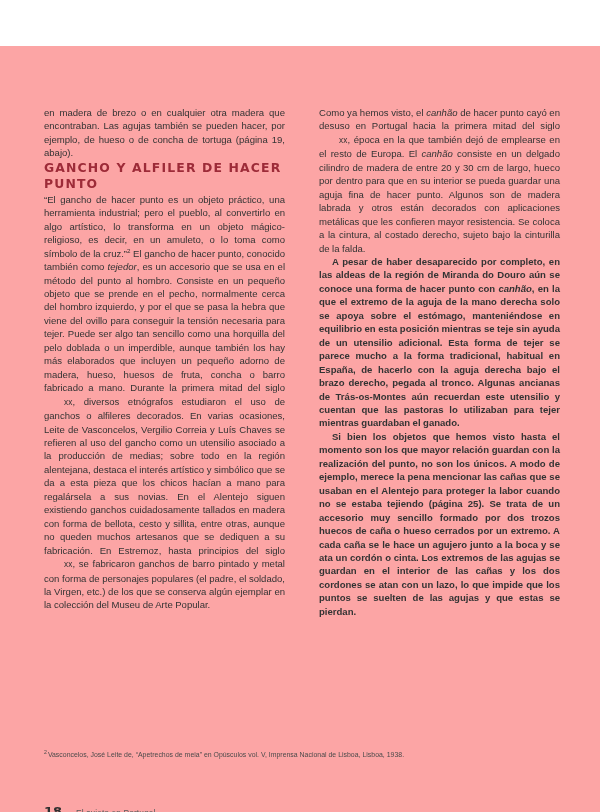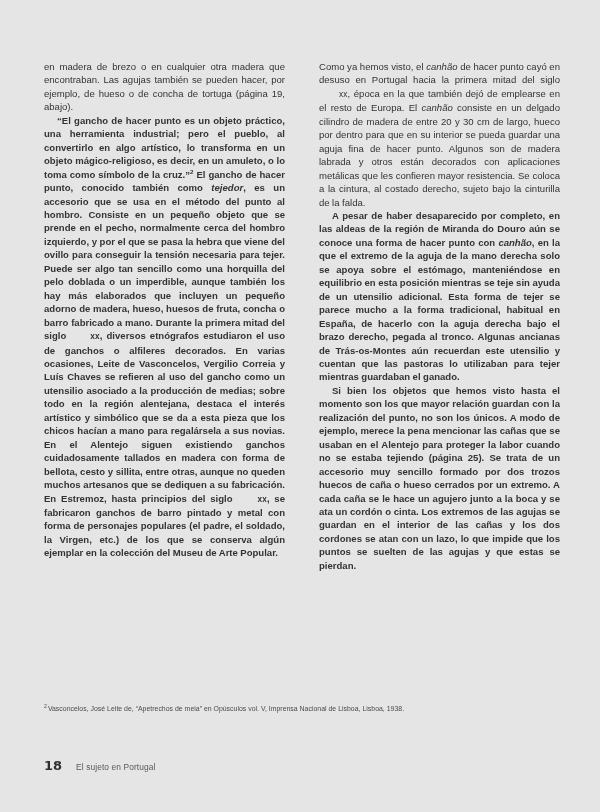--- a/index.html
+++ b/index.html
@@ -12,21 +12,22 @@
     height: 812px;
     position: relative;
     font-family: "Liberation Sans", sans-serif;
     color: #2b2b2b;
     overflow: hidden;
   }
 
   .page {
     position: absolute;
     inset: 0;
-    background: #e5e5e5;
+    background: #fca5a5;
+    margin-top: 46px;
   }
 
   .columns {
     position: absolute;
     left: 44px;
     top: 60px;
     width: 516px;
     height: 620px;
     display: flex;
     gap: 34px;
@@ -126,20 +127,21 @@
 </head>
 <body>
 
 <div class="page">
 
   <div class="columns">
 
     <div class="col">
       <p class="body">en madera de brezo o en cualquier otra madera que encontraban. Las agujas también se pueden hacer, por ejemplo, de hueso o de concha de tortuga (página 19, abajo).</p>
 
+      <h2 class="heading heading-gap-top heading-gap-bottom"><span>GANCHO Y ALFILER DE HACER PUNTO</span></h2>
 
       <p class="body"><span>“El gancho de hacer punto es un objeto práctico, una herramienta industrial; pero el pueblo, al convertirlo en algo artístico, lo transforma en un objeto mágico-religioso, es decir, en un amuleto, o lo toma como símbolo de la cruz.”</span><sup class="fn">2</sup><span> El gancho de hacer punto, conocido también como </span><span class="ital">tejedor</span><span>, es un accesorio que se usa en el método del punto al hombro. Consiste en un pequeño objeto que se prende en el pecho, normalmente cerca del hombro izquierdo, y por el que se pasa la hebra que viene del ovillo para conseguir la tensión necesaria para tejer. Puede ser algo tan sencillo como una horquilla del pelo doblada o un imperdible, aunque también los hay más elaborados que incluyen un pequeño adorno de madera, hueso, huesos de fruta, concha o barro fabricado a mano. Durante la primera mitad del siglo </span><span class="smallcaps">xx</span><span>, diversos etnógrafos estudiaron el uso de ganchos o alfileres decorados. En varias ocasiones, Leite de Vasconcelos, Vergilio Correia y Luís Chaves se refieren al uso del gancho como un utensilio asociado a la producción de medias; sobre todo en la región alentejana, destaca el interés artístico y simbólico que se da a esta pieza que los chicos hacían a mano para regalársela a sus novias. En el Alentejo siguen existiendo ganchos cuidadosamente tallados en madera con forma de bellota, cesto y sillita, entre otras, aunque no queden muchos artesanos que se dediquen a su fabricación. En Estremoz, hasta principios del siglo </span><span class="smallcaps">xx</span><span>, se fabricaron ganchos de barro pintado y metal con forma de personajes populares (el padre, el soldado, la Virgen, etc.) de los que se conserva algún ejemplar en la colección del Museu de Arte Popular.</span></p>
     </div>
 
     <div class="col">
 
       <p class="body"><span>Como ya hemos visto, el </span><span class="ital">canhão</span><span> de hacer punto cayó en desuso en Portugal hacia la primera mitad del siglo </span><span class="smallcaps">xx</span><span>, época en la que también dejó de emplearse en el resto de Europa. El </span><span class="ital">canhão</span><span> consiste en un delgado cilindro de madera de entre 20 y 30 cm de largo, hueco por dentro para que en su interior se pueda guardar una aguja fina de hacer punto. Algunos son de madera labrada y otros están decorados con aplicaciones metálicas que les confieren mayor resistencia. Se coloca a la cintura, al costado derecho, sujeto bajo la cinturilla de la falda.</span></p>
 
       <p class="body"><span>A pesar de haber desaparecido por completo, en las aldeas de la región de Miranda do Douro aún se conoce una forma de hacer punto con </span><span class="ital">canhão</span><span>, en la que el extremo de la aguja de la mano derecha solo se apoya sobre el estómago, manteniéndose en equilibrio en esta posición mientras se teje sin ayuda de un utensilio adicional. Esta forma de tejer se parece mucho a la forma tradicional, habitual en España, de hacerlo con la aguja derecha bajo el brazo derecho, pegada al tronco. Algunas ancianas de Trás-os-Montes aún recuerdan este utensilio y cuentan que las pastoras lo utilizaban para tejer mientras guardaban el ganado.</span></p>
 

